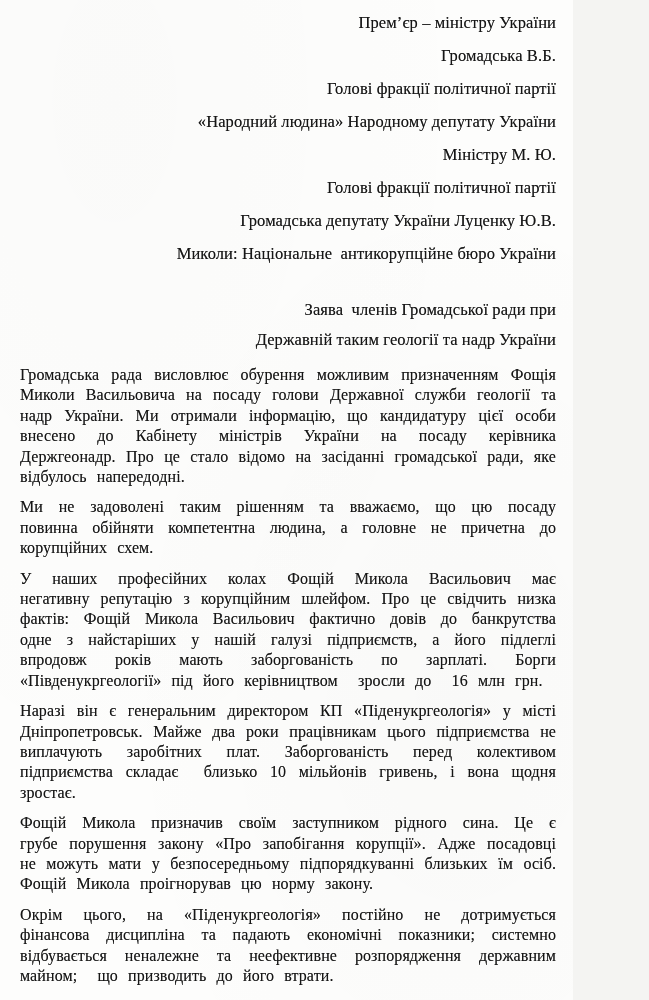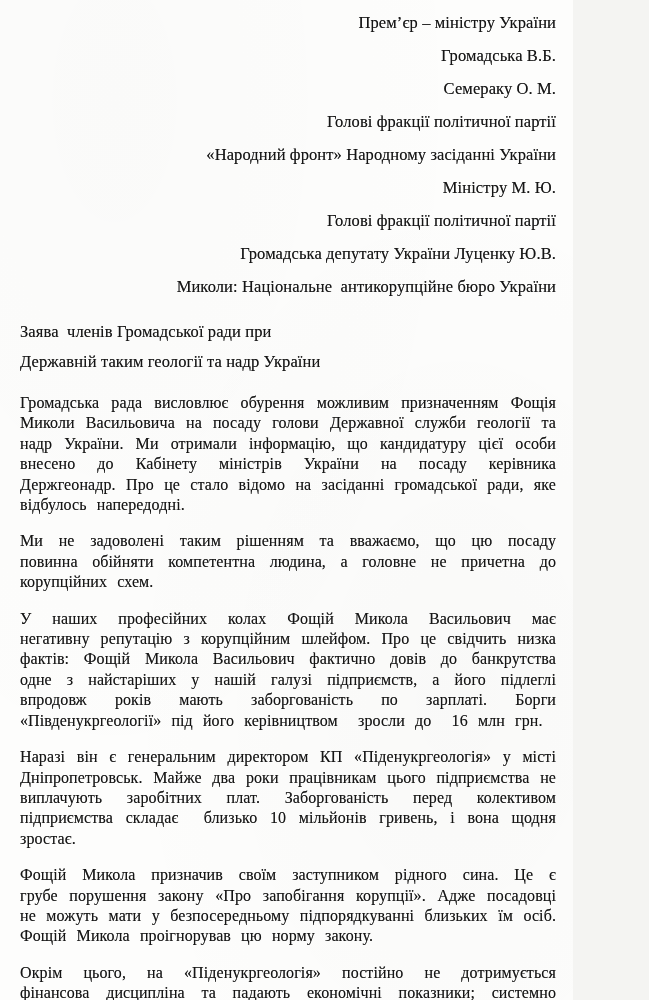--- a/index.html
+++ b/index.html
@@ -31,56 +31,55 @@
     padding-right: 0px;
   }
   .recipient-line {
     font-size: 16.5px;
     line-height: 33px;
     white-space: pre-wrap;
     letter-spacing: 0.1px;
     text-shadow: 0 0 0.6px rgba(25,25,25,0.55);
   }
   .doc-title {
-    margin-top: 14px;
-    text-align: left;
+    margin-top: 25px;
+    text-align: right;
   }
   .title-line {
     font-size: 16.5px;
     line-height: 30px;
     white-space: pre-wrap;
     letter-spacing: 0.1px;
     text-shadow: 0 0 0.6px rgba(25,25,25,0.55);
   }
   .body-text {
     margin-top: 5px;
   }
   .paragraph {
-    margin: 16px 0 10px 0;
+    margin: 10px 0 10px 0;
     font-size: 16px;
     line-height: 20.4px;
     text-align: justify;
     text-justify: inter-word;
     word-spacing: 6px;
     letter-spacing: 0.1px;
     white-space: pre-wrap;
     text-shadow: 0 0 0.6px rgba(25,25,25,0.5);
   }
 </style>
 </head>
 <body>
 
 <div class="page">
 
   <div class="recipients">
     <div class="recipient-line">Прем’єр – міністру України</div>
     <div class="recipient-line">Громадська В.Б.</div>
-    <div class="recipient-line">Семераку О. М.</div>
     <div class="recipient-line">Голові фракції політичної партії</div>
-    <div class="recipient-line">«Народний фронт» Народному засіданні України</div>
+    <div class="recipient-line">«Народний людина» Народному депутату України</div>
     <div class="recipient-line">Міністру М. Ю.</div>
     <div class="recipient-line">Голові фракції політичної партії</div>
     <div class="recipient-line">Громадська депутату України Луценку Ю.В.</div>
     <div class="recipient-line">Миколи: Національне  антикорупційне бюро України</div>
   </div>
 
   <div class="doc-title">
     <div class="title-line">Заява  членів Громадської ради при</div>
     <div class="title-line">Державній таким геології та надр України</div>
   </div>

